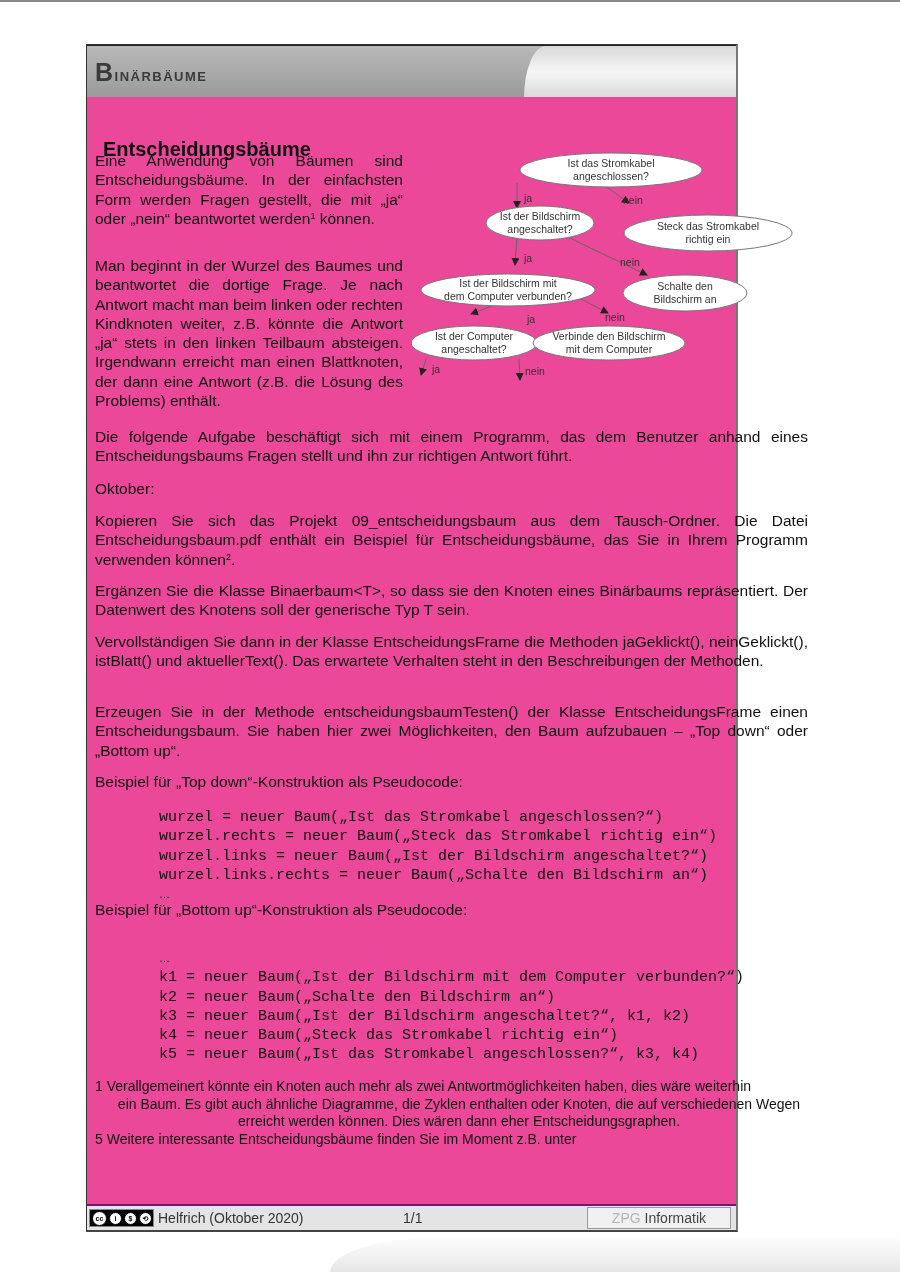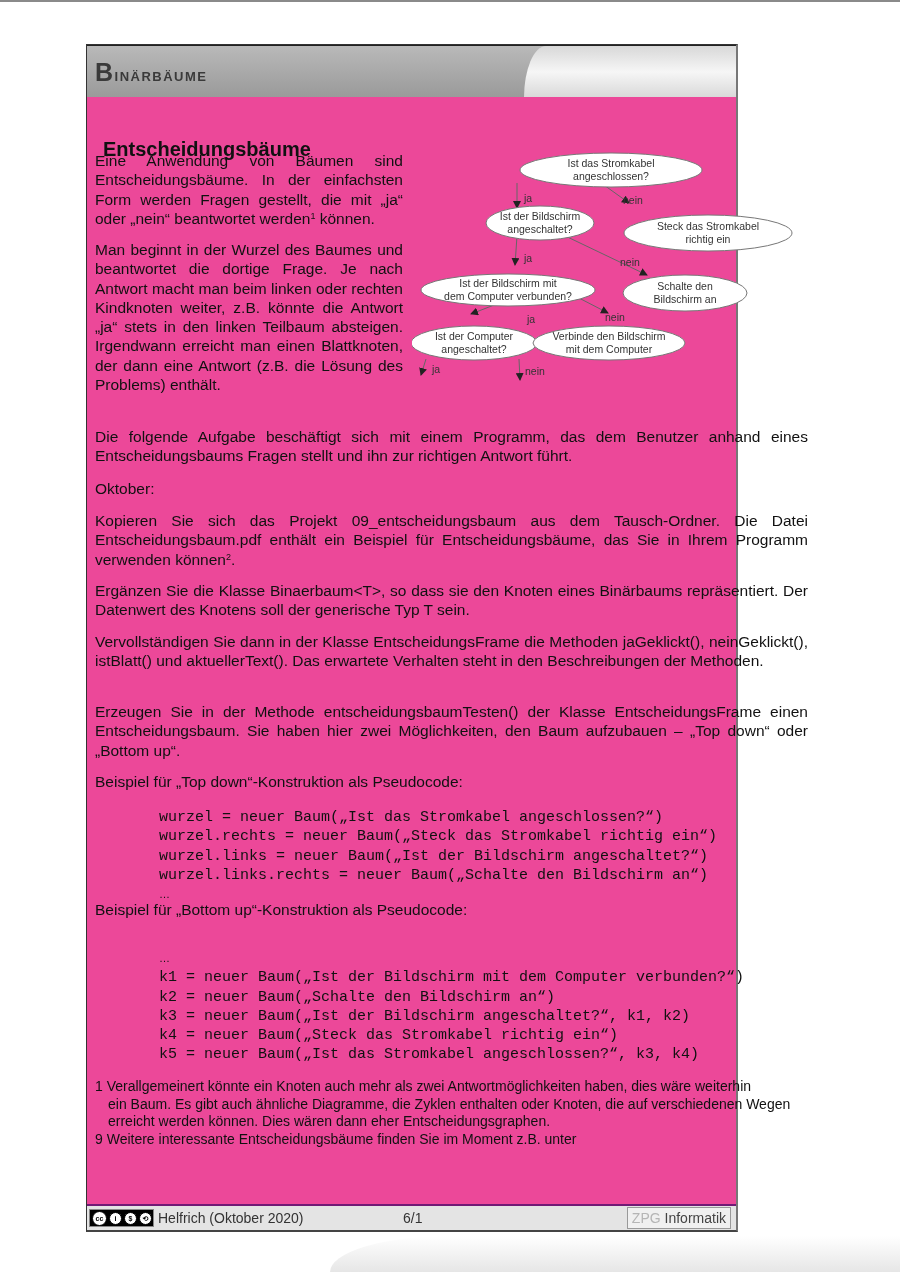--- a/index.html
+++ b/index.html
@@ -37,37 +37,37 @@
   .p { position:absolute; font-size:15.5px; line-height:19.3px; text-align:justify; margin:0; }
   .p.left { left:8px; width:308px; }
   .p.full { left:8px; width:713px; }
   sup { font-size:9px; vertical-align:top; position:relative; top:-2px; }
   .code {
     position:absolute; left:55px; font-family:"Liberation Mono", monospace; font-size:15px;
     line-height:19.3px; white-space:pre; margin:17px;
   }
   .diagram { position:absolute; left:325px; top:103px; width:400px; height:240px; }
   .fn { position:absolute; left:8px; font-size:14px; line-height:17.5px; width:715px; }
-  .fn .indent { padding-left:13px; display:block; }
+  .fn .indent { padding-left:13px; display:block;text-align:center; }
   .fn a { color:#6b1c10; font-style:italic; text-decoration:none; }
   .footer {
     position:absolute; left:0; bottom:0; width:100%; height:26px; background:#e4e4e4;
     border-top:2px solid #701a75; box-sizing:border-box; font-size:14px; color:#333;
   }
   .cc {
     position:absolute; left:2px; top:3px; width:65px; height:18px; background:#000;
     border:1px solid #888; box-sizing:border-box; display:flex; align-items:center; gap:2px; padding-left:2px;
   }
   .cc span { display:inline-block; width:13px; height:13px; border-radius:50%; background:#fff;
     border:1px solid #000; box-sizing:border-box; font-size:7px; line-height:11px; text-align:center; font-weight:bold; color:#000; }
   .cc span.big { width:15px; height:15px; line-height:13px; font-size:7px; }
   .footer .author { position:absolute; left:71px; top:4px; }
   .footer .page { position:absolute; left:316px; top:4px; }
   .footer .zpg {
-    position:absolute; right:5px; top:1px; height:20px; padding:0 4px; border:1px solid #999;
+    position:absolute; right:5px; top:1px; height:20px; padding:0 24px; border:1px solid #999;
     background:#f0f0f0; line-height:20px; font-size:14px;
   }
   .footer .zpg .z { color:#b5b5b5; }
   .footer .zpg .i { color:#444; }
 </style>
 </head>
 <body>
 
 <div class="topline"></div>
 <div class="bottom-shade"></div>
@@ -76,21 +76,21 @@
 
   <div class="header">
     <div class="swoosh"></div>
     <div class="title"><span class="first">B</span><span>inärbäume</span></div>
   </div>
 
   <h1>Entscheidungsbäume</h1>
 
   <p class="p left" style="top:106px;"><span>Eine Anwendung von Bäumen sind Entscheidungsbäume. In der einfachsten Form werden Fragen gestellt, die mit „ja“ oder „nein“ beantwortet werden</span><sup>1</sup><span> können.</span></p>
 
-  <p class="p left" style="top:195px;">Man beginnt in der Wurzel des Baumes und beantwortet die dortige Frage. Je nach Antwort macht man beim linken oder rechten Kindknoten weiter, z.B. könnte die Antwort „ja“ stets in den linken Teilbaum absteigen. Irgendwann erreicht man einen Blattknoten, der dann eine Antwort (z.B. die Lösung des Problems) enthält.</p>
+  <p class="p left" style="top:211px;">Man beginnt in der Wurzel des Baumes und beantwortet die dortige Frage. Je nach Antwort macht man beim linken oder rechten Kindknoten weiter, z.B. könnte die Antwort „ja“ stets in den linken Teilbaum absteigen. Irgendwann erreicht man einen Blattknoten, der dann eine Antwort (z.B. die Lösung des Problems) enthält.</p>
 
   <svg class="diagram" viewBox="0 0 400 240" xmlns="http://www.w3.org/2000/svg">
     <defs>
       <marker id="ah" markerWidth="8" markerHeight="8" refX="7" refY="4" orient="auto">
         <path d="M0,0 L8,4 L0,8 z" fill="#222"></path>
       </marker>
     </defs>
     <g stroke="#666" stroke-width="1" fill="none">
       <line x1="105" y1="35" x2="105" y2="60" marker-end="url(#ah)"></line>
       <line x1="185" y1="32" x2="217" y2="55" marker-end="url(#ah)"></line>
@@ -152,27 +152,27 @@
 
   <p class="p full" style="top:727px;">Beispiel für „Top down“-Konstruktion als Pseudocode:</p>
   <div class="code" style="top:746px;"><div>wurzel = neuer Baum(„Ist das Stromkabel angeschlossen?“)</div><div>wurzel.rechts = neuer Baum(„Steck das Stromkabel richtig ein“)</div><div>wurzel.links = neuer Baum(„Ist der Bildschirm angeschaltet?“)</div><div>wurzel.links.rechts = neuer Baum(„Schalte den Bildschirm an“)</div><div style="font-family:'Liberation Sans',sans-serif;font-size:11px;">…</div></div>
 
   <p class="p full" style="top:855px;">Beispiel für „Bottom up“-Konstruktion als Pseudocode:</p>
   <div class="code" style="top:887px;"><div style="font-family:'Liberation Sans',sans-serif;font-size:11px;">…</div><div>k1 = neuer Baum(„Ist der Bildschirm mit dem Computer verbunden?“)</div><div>k2 = neuer Baum(„Schalte den Bildschirm an“)</div><div>k3 = neuer Baum(„Ist der Bildschirm angeschaltet?“, k1, k2)</div><div>k4 = neuer Baum(„Steck das Stromkabel richtig ein“)</div><div>k5 = neuer Baum(„Ist das Stromkabel angeschlossen?“, k3, k4)</div></div>
 
   <div class="fn" style="top:1033px;">
     <span>1 Verallgemeinert könnte ein Knoten auch mehr als zwei Antwortmöglichkeiten haben, dies wäre weiterhin</span>
     <span class="indent">ein Baum. Es gibt auch ähnliche Diagramme, die Zyklen enthalten oder Knoten, die auf verschiedenen Wegen erreicht werden können. Dies wären dann eher Entscheidungsgraphen.</span>
-    <span>9 Weitere interessante Entscheidungsbäume finden Sie im Moment z.B. unter</span>
+    <span>5 Weitere interessante Entscheidungsbäume finden Sie im Moment z.B. unter</span>
   </div>
 
   <div class="footer">
     <div class="cc">
       <span class="big">cc</span>
       <span>i</span>
       <span>$</span>
       <span>⟲</span>
     </div>
     <span class="author">Helfrich (Oktober 2020)</span>
-    <span class="page">6/1</span>
+    <span class="page">1/1</span>
     <span class="zpg"><span class="z">ZPG</span><span class="i"> Informatik</span></span>
   </div>
 </div>
 
 </body></html>

